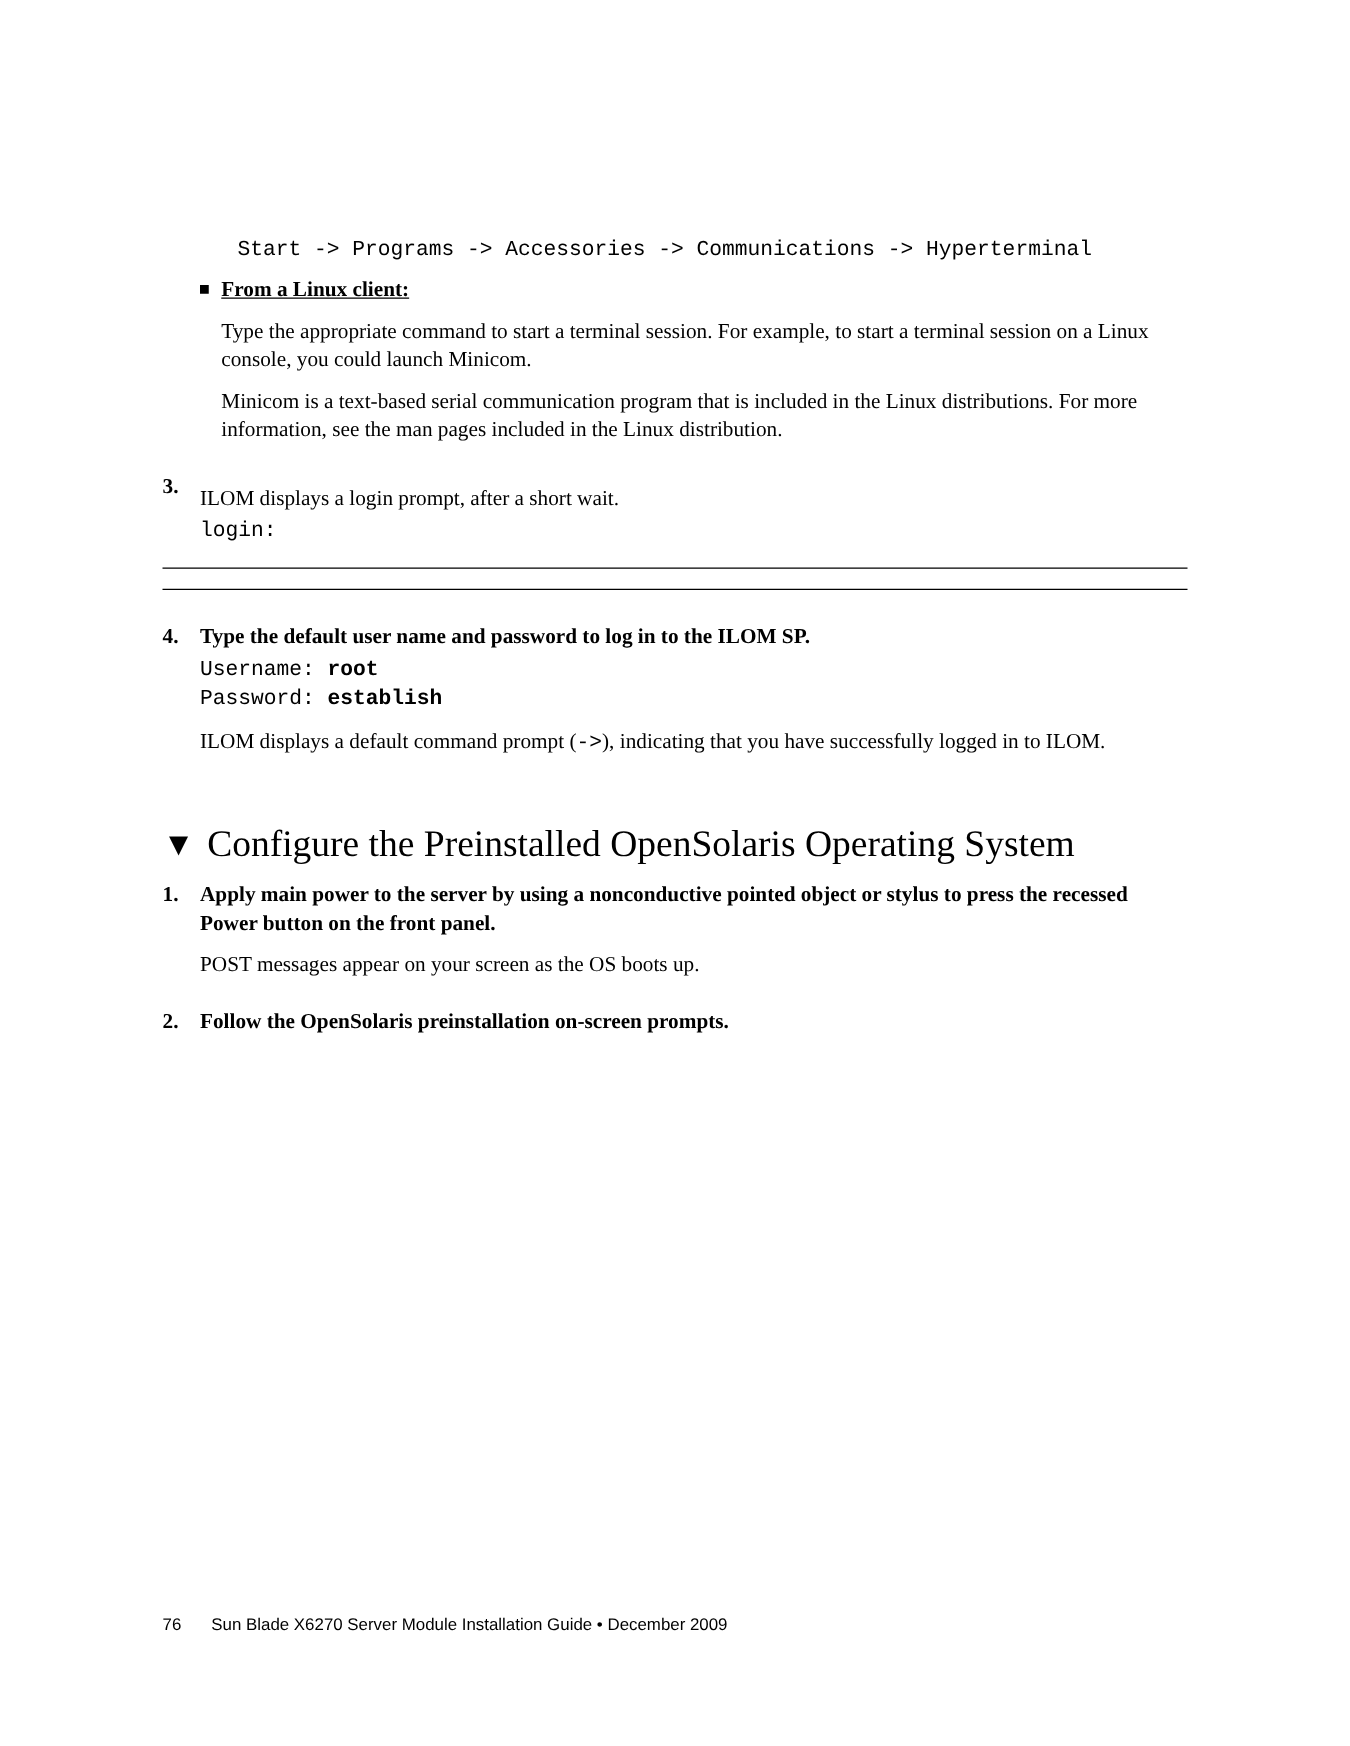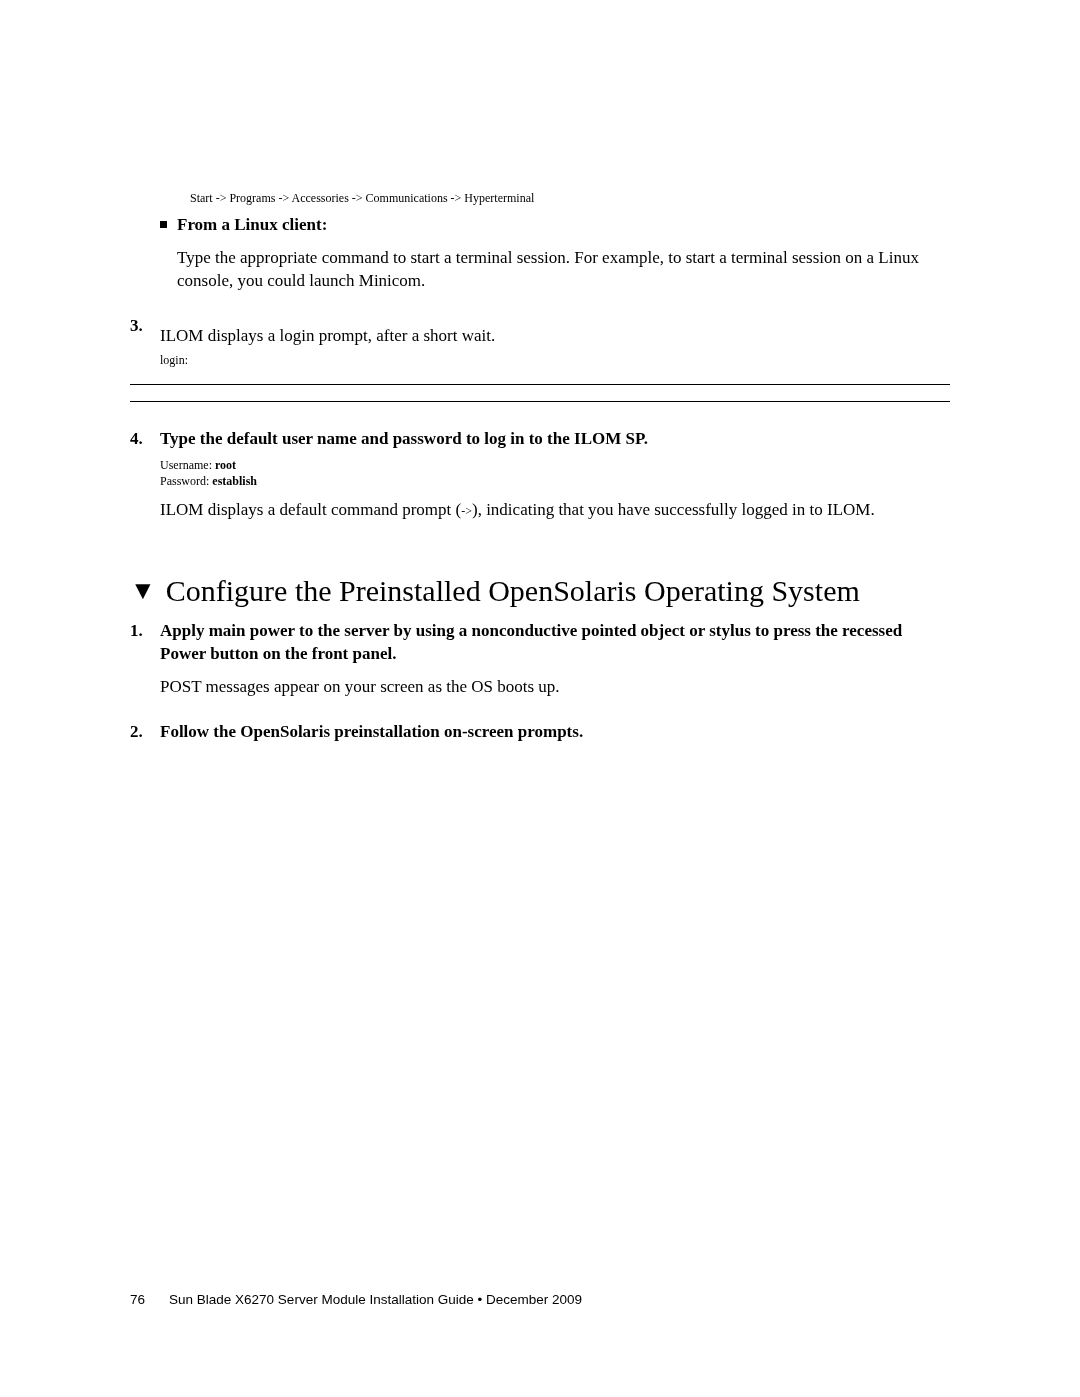--- a/index.html
+++ b/index.html
@@ -10,22 +10,22 @@
     color: #000;
     width: 1080px;
     height: 1397px;
     position: relative;
   }
   .page {
     box-sizing: border-box;
     padding: 190px 130px 0 130px;
   }
   .mono {
-    font-family: Liberation Serif, serif;
-    font-size: 12px;
+    font-family: Liberation Mono, monospace;
+    font-size: 17px;
     line-height: 1.35;
   }
   .body-text {
     font-size: 17px;
     line-height: 1.35;
   }
   .bold { font-weight: bold; }
   .step-line {
     display: flex;
     margin-top: 22px;
@@ -35,20 +35,21 @@
     flex: 0 0 30px;
     font-weight: bold;
   }
   .step-body { flex: 1; }
   .indent1 { padding-left: 30px; }
   .indent2 { padding-left: 60px; }
   .bullet-row {
     display: flex;
     align-items: flex-start;
     margin-top: 8px;
+    text-decoration: underline;
   }
   .bullet-row .sq {
     width: 7px; height: 7px; background: #000; margin-top: 7px; margin-right: 10px; flex: 0 0 7px;
   }
   .para { margin-top: 10px; }
   .hr {
     border: none;
     border-top: 1px solid #000;
     margin: 16px 0 12px 0;
   }
@@ -86,20 +87,21 @@
 <div class="page">
 
   <div class="indent2 mono">Start -&gt; Programs -&gt; Accessories -&gt; Communications -&gt; Hyperterminal</div>
 
   <div class="indent1">
     <div class="bullet-row">
       <div class="sq"></div>
       <div class="body-text bold">From a Linux client:</div>
     </div>
     <div class="body-text para" style="padding-left:17px;">Type the appropriate command to start a terminal session. For example, to start a terminal session on a Linux console, you could launch Minicom.</div>
+    <div class="body-text para" style="padding-left:17px;">Minicom is a text-based serial communication program that is included in the Linux distributions. For more information, see the man pages included in the Linux distribution.</div>
   </div>
 
   <div class="step-line body-text">
     <div class="step-num">3.</div>
     <div class="step-body">
       <div class="para">ILOM displays a login prompt, after a short wait.</div>
       <div class="mono" style="margin-top:4px;">login:</div>
     </div>
   </div>
 

